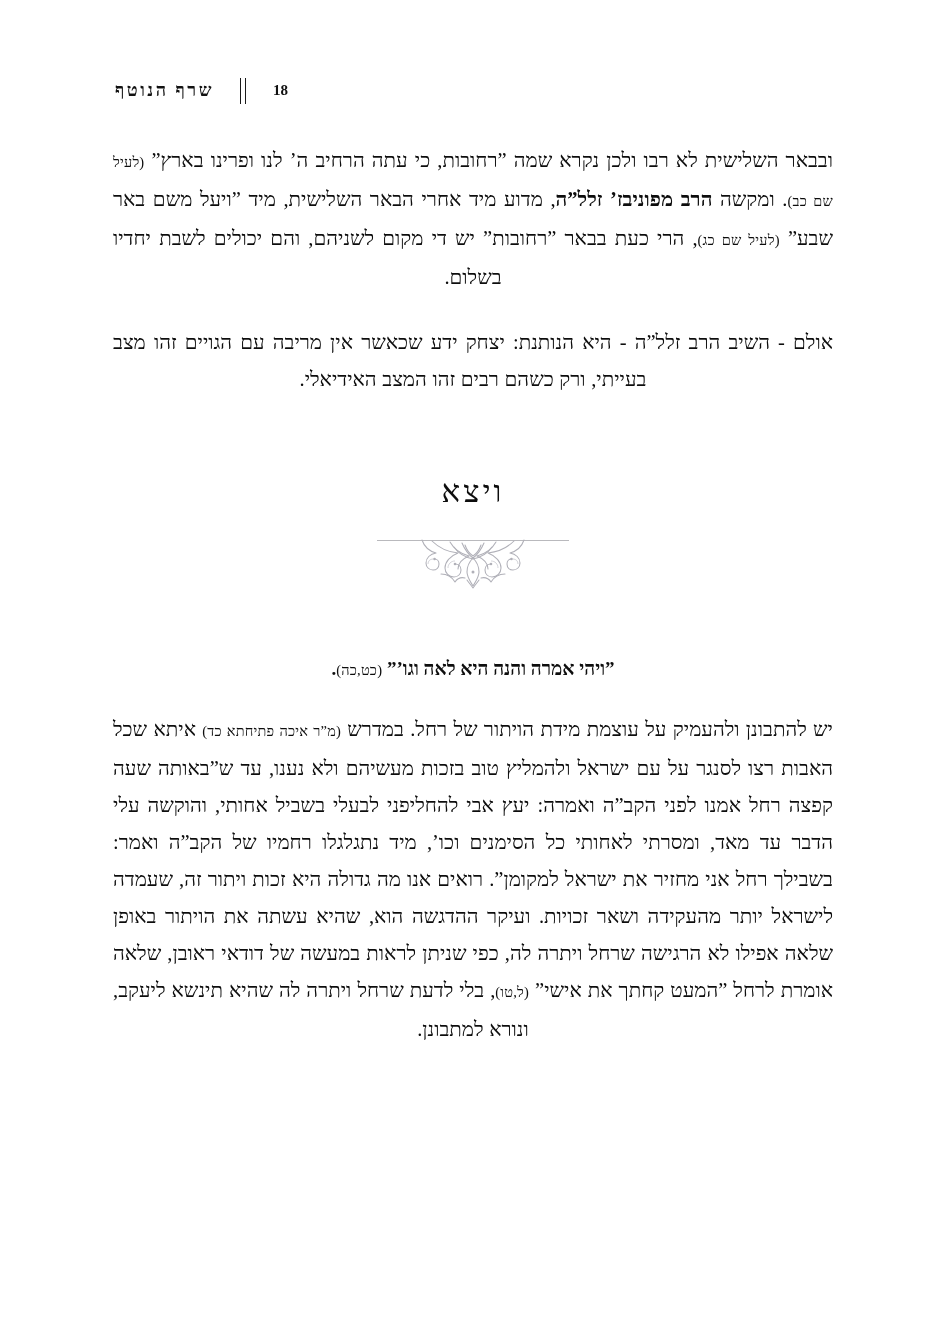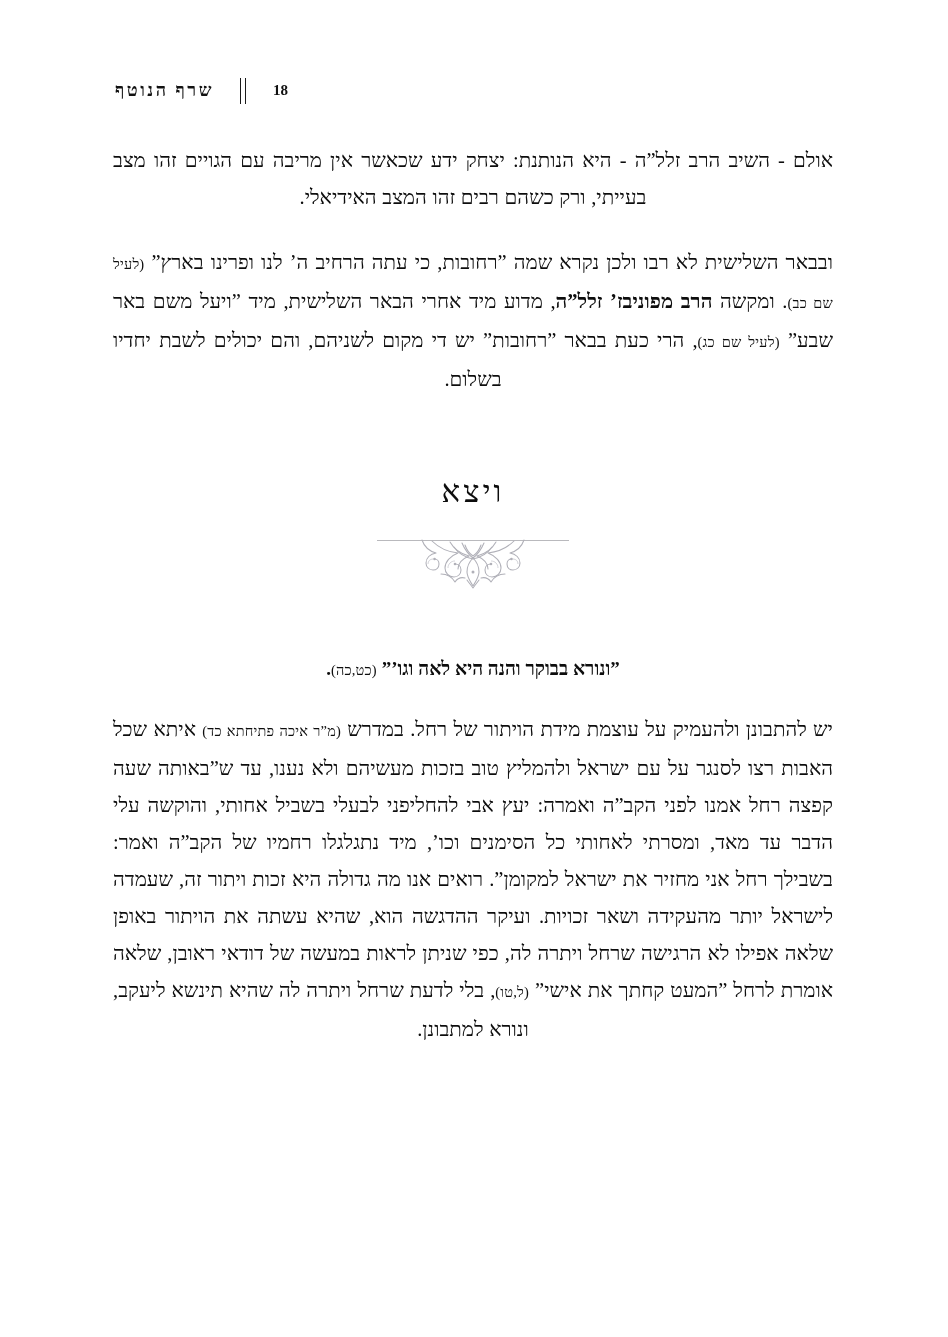--- a/index.html
+++ b/index.html
@@ -150,23 +150,23 @@
 <div class="page">
 
   <div class="running-head">
     <span class="rh-title">שרף הנוטף</span>
     <span class="rh-rule"></span>
     <span class="rh-pageno">18</span>
   </div>
 
   <div class="content">
 
+    <p class="para"><span>ובבאר השלישית לא רבו ולכן נקרא שמה ”רחובות, כי עתה הרחיב ה’ לנו ופרינו בארץ” </span><span class="src">(לעיל שם כב)</span><span>. ומקשה </span><b>הרב מפוניבז’ זלל”ה</b><span>, מדוע מיד אחרי הבאר השלישית, מיד ”ויעל משם באר שבע” </span><span class="src">(לעיל שם כג)</span><span>, הרי כעת בבאר ”רחובות” יש די מקום לשניהם, והם יכולים לשבת יחדיו בשלום.</span></p>
+
     <p class="para">אולם - השיב הרב זלל”ה - היא הנותנת: יצחק ידע שכאשר אין מריבה עם הגויים זהו מצב בעייתי, ורק כשהם רבים זהו המצב האידיאלי.</p>
-
-    <p class="para"><span>ובבאר השלישית לא רבו ולכן נקרא שמה ”רחובות, כי עתה הרחיב ה’ לנו ופרינו בארץ” </span><span class="src">(לעיל שם כב)</span><span>. ומקשה </span><b>הרב מפוניבז’ זלל”ה</b><span>, מדוע מיד אחרי הבאר השלישית, מיד ”ויעל משם באר שבע” </span><span class="src">(לעיל שם כג)</span><span>, הרי כעת בבאר ”רחובות” יש די מקום לשניהם, והם יכולים לשבת יחדיו בשלום.</span></p>
 
     <div class="parasha">
       <div class="parasha-title">ויצא</div>
       <div class="ornament-wrap">
         <div class="ornament-rule"></div>
         <div class="ornament-art">
           <svg viewBox="0 0 216 104" width="108" height="52" xmlns="http://www.w3.org/2000/svg">
             <g fill="none" stroke="#b0b0b8" stroke-width="2.1" stroke-linecap="round" stroke-linejoin="round">
               <path d="M6 4 C10 16 20 26 34 30 C22 32 14 40 14 50 C14 58 20 64 28 64 C35 64 40 59 40 52 C40 46 36 42 31 42"></path>
               <path d="M210 4 C206 16 196 26 182 30 C194 32 202 40 202 50 C202 58 196 64 188 64 C181 64 176 59 176 52 C176 46 180 42 185 42"></path>
@@ -193,19 +193,19 @@
               <path d="M18 52 C18 46 22 42 28 42"></path>
               <path d="M198 52 C198 46 194 42 188 42"></path>
               <path d="M58 60 C58 52 64 46 72 46"></path>
               <path d="M158 60 C158 52 152 46 144 46"></path>
             </g>
           </svg>
         </div>
       </div>
     </div>
 
-    <div class="verse"><span>”ונורא בבוקר והנה היא לאה וגו’” </span><span class="src">(כט,כה)</span><span>.</span></div>
+    <div class="verse"><span>”ויהי אמרה והנה היא לאה וגו’” </span><span class="src">(כט,כה)</span><span>.</span></div>
 
 
     <p class="para"><span>יש להתבונן ולהעמיק על עוצמת מידת הויתור של רחל. במדרש </span><span class="src">(מ”ר איכה פתיחתא כד)</span><span> איתא שכל האבות רצו לסנגר על עם ישראל ולהמליץ טוב בזכות מעשיהם ולא נענו, עד ש”באותה שעה קפצה רחל אמנו לפני הקב”ה ואמרה: יעץ אבי להחליפני לבעלי בשביל אחותי, והוקשה עלי הדבר עד מאד, ומסרתי לאחותי כל הסימנים וכו’, מיד נתגלגלו רחמיו של הקב”ה ואמר: בשבילך רחל אני מחזיר את ישראל למקומן”. רואים אנו מה גדולה היא זכות ויתור זה, שעמדה לישראל יותר מהעקידה ושאר זכויות. ועיקר ההדגשה הוא, שהיא עשתה את הויתור באופן שלאה אפילו לא הרגישה שרחל ויתרה לה, כפי שניתן לראות במעשה של דודאי ראובן, שלאה אומרת לרחל ”המעט קחתך את אישי” </span><span class="src">(ל,טו)</span><span>, בלי לדעת שרחל ויתרה לה שהיא תינשא ליעקב, ונורא למתבונן.</span></p>
 
   </div>
 </div>
 
 </body></html>

